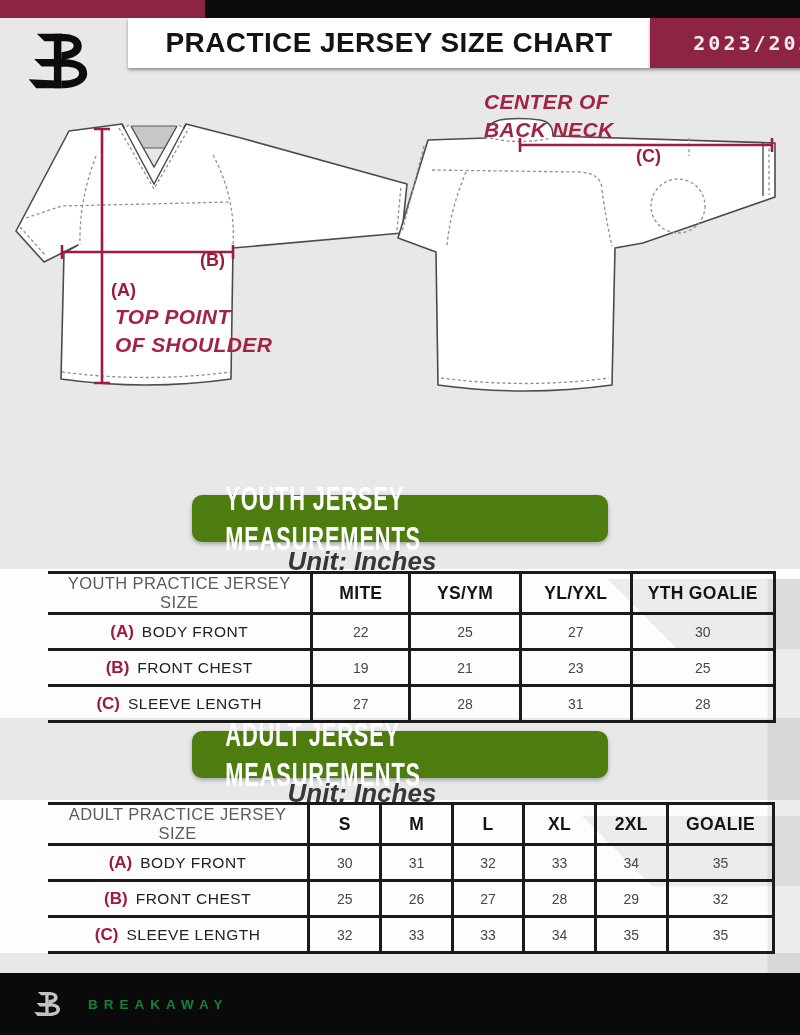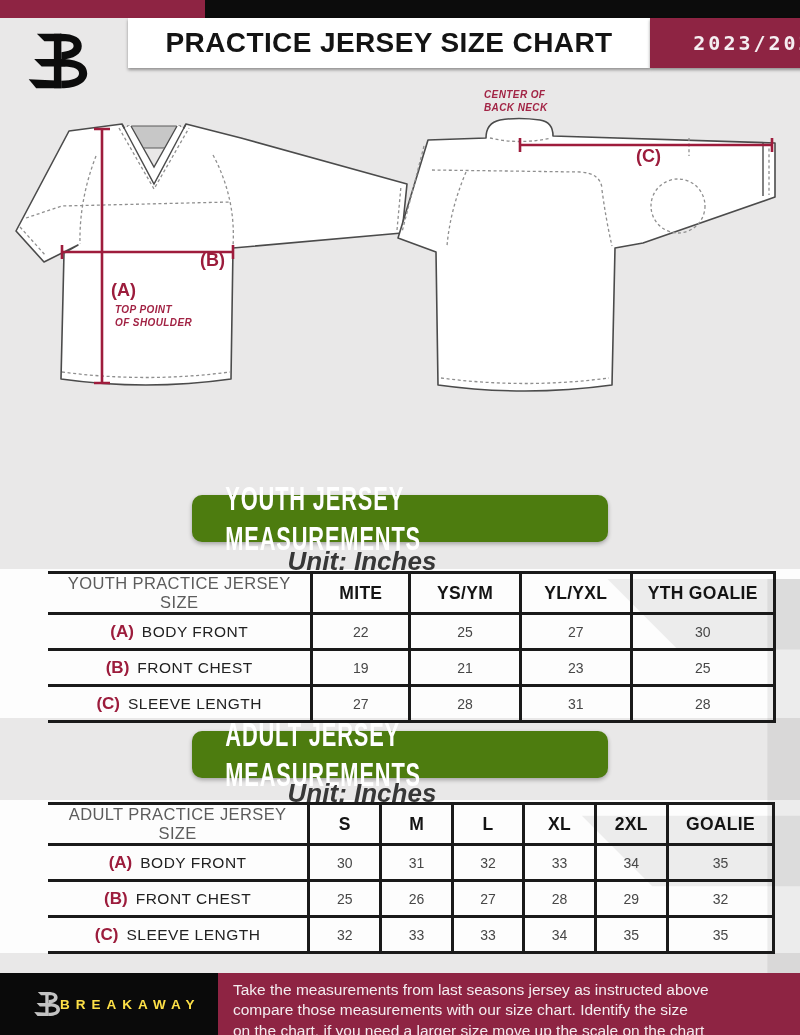--- a/index.html
+++ b/index.html
@@ -29,21 +29,21 @@
     color:#f5eef1; font-family:"DejaVu Sans Mono", monospace;
     font-weight:bold; font-size:20px; letter-spacing:3px;
   }
   .logo-header{position:absolute; left:26px; top:23px; width:68px; height:76px; color:#0c0c0c;}
   .logo-footer{position:absolute; left:33px; top:12px; width:30px; height:38px; color:#c3c3c3;}
   .watermark{position:absolute; left:505px; top:515px; width:640px; height:640px; color:rgba(0,0,0,0.065); z-index:1;}
   
   .diagram-svg{position:absolute; left:0; top:98px; z-index:2;}
   .diag-label{position:absolute; z-index:3; color:#a22445;}
   .diag-key{font-weight:bold; font-size:18px; color:#9c1c3c;}
-  .diag-note{font-style:italic; font-weight:600; font-size:10px; line-height:1.32; letter-spacing:.4px;}
+  .diag-note{font-style:italic; font-weight:600; font-size:21px; line-height:1.32; letter-spacing:.4px;}
   .ml{white-space:pre-line;}
   
   .notice{
     position:absolute; left:0; top:420px; width:800px; height:63px; background:#8e2443;
     display:flex; align-items:center; justify-content:center; text-align:center; z-index:2;
   }
   .notice p{margin:0; color:#f3ecef; font-size:19.5px; line-height:1.4; font-weight:400;}
   
   .pill{
     position:absolute; left:50%; transform:translateX(-50%);
@@ -88,22 +88,22 @@
   #adult-table th:nth-child(1){width:36.7%;}
   #adult-table th:nth-child(2){width:9.8%;}
   #adult-table th:nth-child(3){width:9.7%;}
   #adult-table th:nth-child(4){width:9.7%;}
   #adult-table th:nth-child(5){width:9.7%;}
   #adult-table th:nth-child(6){width:9.8%;}
   #adult-table th:nth-child(7){width:14.6%;}
   
   .footer{position:absolute; left:0; top:973px; width:800px; height:62px; background:#0a0a0a; z-index:2;}
   .brand{
-    position:absolute; left:60px; top:0; height:62px; display:flex; align-items:center;
-    color:#fde047; font-weight:bold; font-size:13.5px; letter-spacing:6px;
+    position:absolute; left:88px; top:0; height:62px; display:flex; align-items:center;
+    color:#15803d; font-weight:bold; font-size:13.5px; letter-spacing:6px;
   }
   .footer-note{
     position:absolute; left:218px; top:0; width:582px; height:62px; background:#8e2443;
     box-sizing:border-box; padding:7px 0 0 15px;
   }
   .footer-note p{margin:0; color:#f3ecef; font-size:15.5px; line-height:1.32;}
   
   .jersey{fill:#ffffff; stroke:#4b4b4b; stroke-width:1.6; stroke-linejoin:round;}
   .seam{fill:none; stroke:#8f8f8f; stroke-width:1.3; stroke-dasharray:3 2.6;}
   .solidseam{fill:none; stroke:#4b4b4b; stroke-width:1.4;}
@@ -270,20 +270,15 @@
           <td class="val">35</td>
         </tr>
       </tbody>
   </table>
 
   <div class="footer">
     <svg class="logo-footer" viewBox="0 0 100 100">
       <use href="#bw-logo"></use>
     </svg>
     <div class="brand">BREAKAWAY</div>
-    <div class="footer-note">
-      <p class="ml">Take the measurements from last seasons jersey as instructed above
-compare those measurements  with our size chart. Identify the size
-on the chart, if you need a larger size move up the scale on the chart</p>
-    </div>
   </div>
 
 </div>
 
 </body></html>

